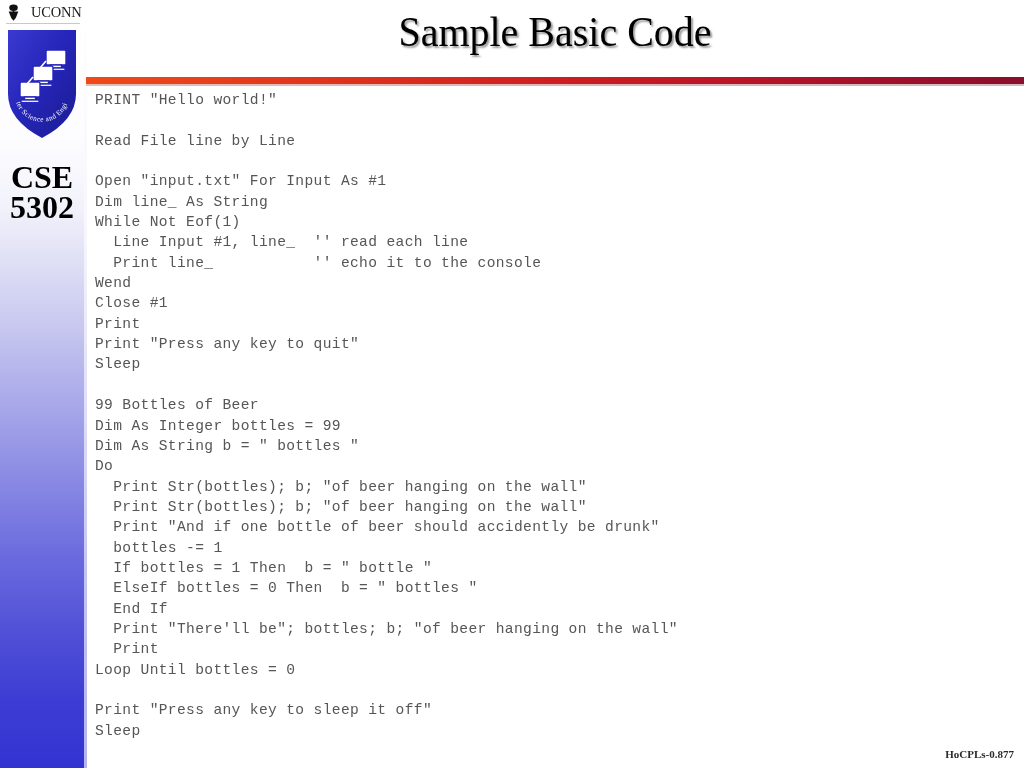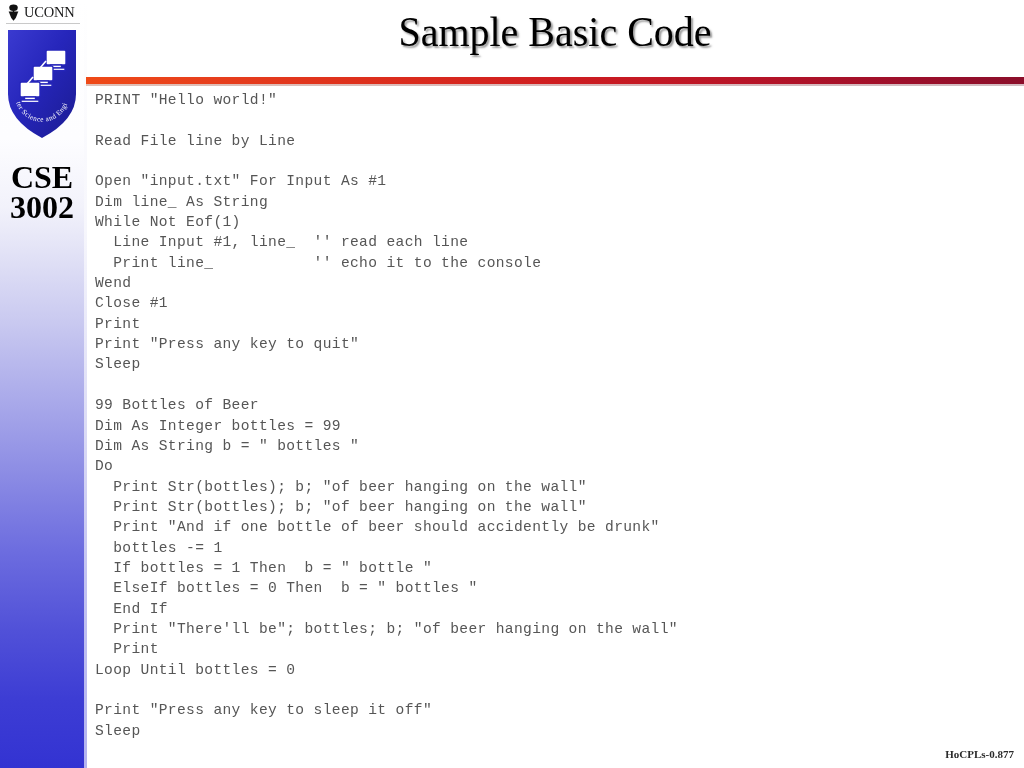--- a/index.html
+++ b/index.html
@@ -57,21 +57,21 @@
   }
 
   
   #uconn-mark {
     position: absolute;
     left: 6px; top: 2px;
     width: 74px;
     height: 20px;
     display: flex;
     align-items: center;
-    gap: 3px;
+    gap: 10px;
   }
   #uconn-crest {
     width: 15px;
     height: 17px;
     flex: 0 0 auto;
   }
   #uconn-word {
     font-family: "Liberation Serif", serif;
     font-size: 14.5px;
     letter-spacing: -0.2px;
@@ -232,21 +232,21 @@
       <line x1="40" y1="33" x2="34" y2="40"></line>
       <line x1="27" y1="49" x2="21" y2="56"></line>
     </g>
     <text font-family="Liberation Serif, serif" font-size="7.2" fill="#ffffff" letter-spacing="0.4">
       <textPath href="#capPath" startOffset="50%" text-anchor="middle">Computer Science and Engineering</textPath>
     </text>
   </svg>
 
   <div id="cse-course">
     <div>CSE</div>
-    <div>3002</div>
+    <div>5302</div>
   </div>
 
   <div id="title">Sample Basic Code</div>
   <div id="title-rule"></div>
   <div id="title-rule-shadow"></div>
 
   <div id="code"><div class="ln">PRINT "Hello world!"</div><div class="ln">&nbsp;</div><div class="ln">Read File line by Line</div><div class="ln">&nbsp;</div><div class="ln">Open "input.txt" For Input As #1</div><div class="ln">Dim line_ As String</div><div class="ln">While Not Eof(1)</div><div class="ln">  Line Input #1, line_  '' read each line</div><div class="ln">  Print line_           '' echo it to the console</div><div class="ln">Wend</div><div class="ln">Close #1</div><div class="ln">Print</div><div class="ln">Print "Press any key to quit"</div><div class="ln">Sleep</div><div class="ln">&nbsp;</div><div class="ln">99 Bottles of Beer</div><div class="ln">Dim As Integer bottles = 99</div><div class="ln">Dim As String b = " bottles "</div><div class="ln">Do</div><div class="ln">  Print Str(bottles); b; "of beer hanging on the wall"</div><div class="ln">  Print Str(bottles); b; "of beer hanging on the wall"</div><div class="ln">  Print "And if one bottle of beer should accidently be drunk"</div><div class="ln">  bottles -= 1</div><div class="ln">  If bottles = 1 Then  b = " bottle "</div><div class="ln">  ElseIf bottles = 0 Then  b = " bottles "</div><div class="ln">  End If</div><div class="ln">  Print "There'll be"; bottles; b; "of beer hanging on the wall"</div><div class="ln">  Print</div><div class="ln">Loop Until bottles = 0</div><div class="ln">&nbsp;</div><div class="ln">Print "Press any key to sleep it off"</div><div class="ln">Sleep</div></div>
 
   <div id="footer">HoCPLs-0.877</div>
 

